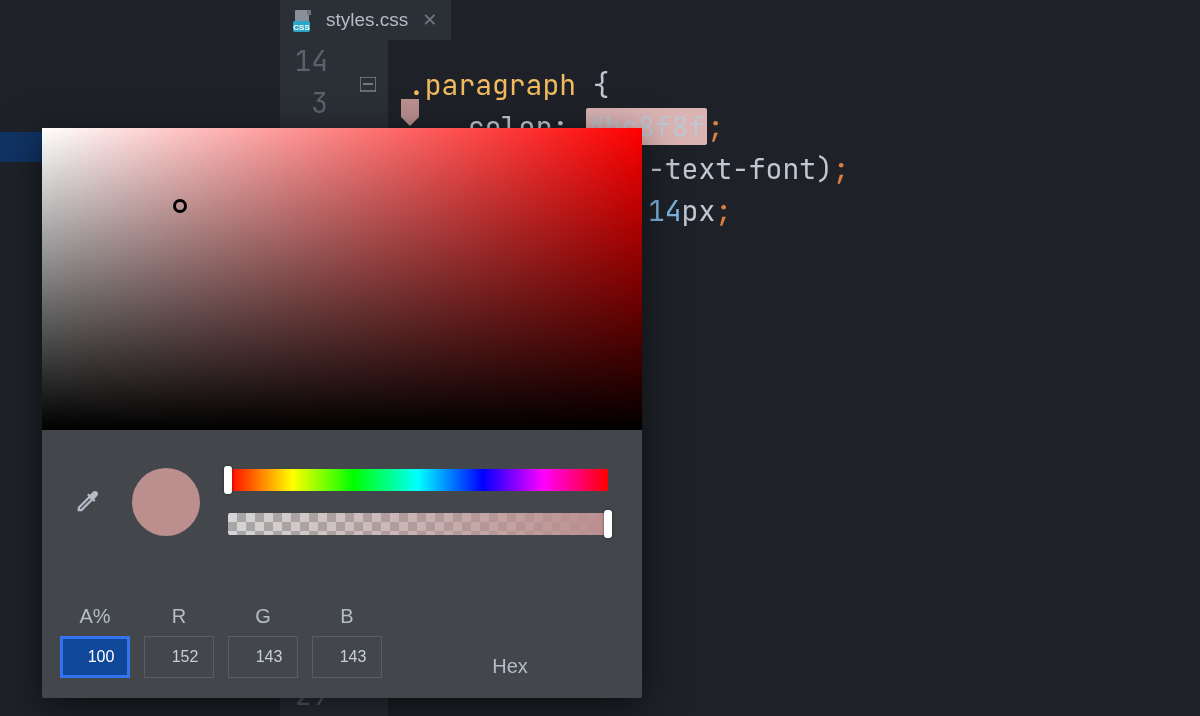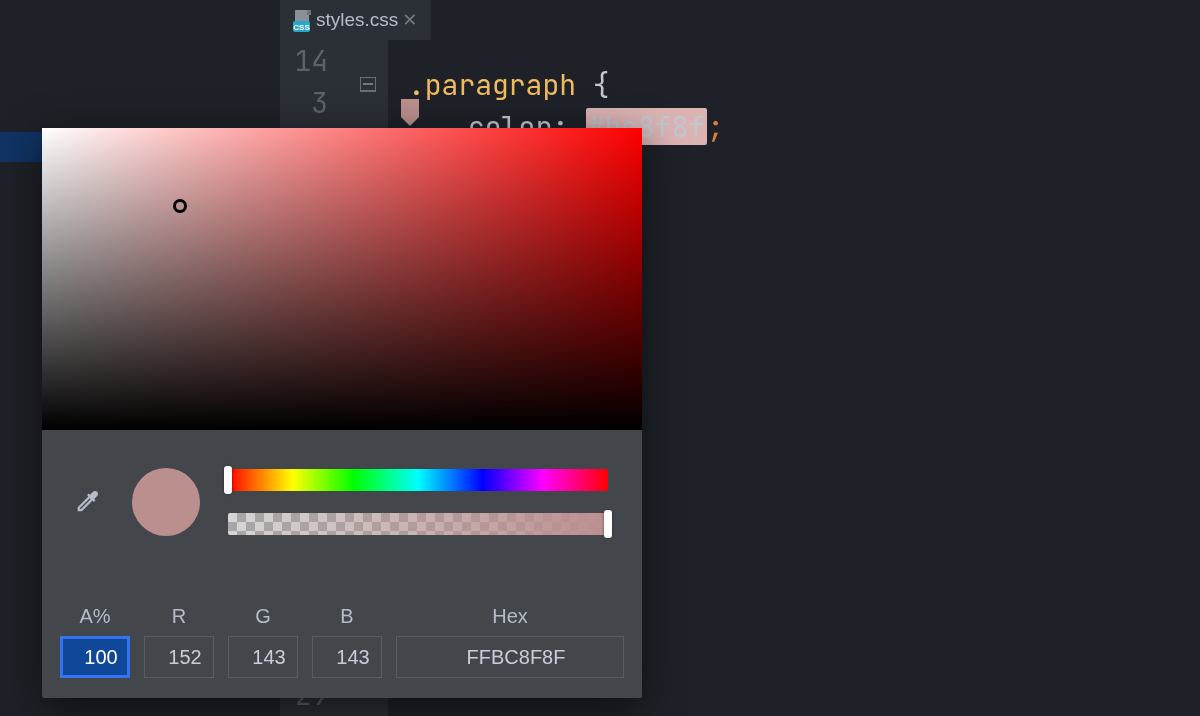--- a/index.html
+++ b/index.html
@@ -39,20 +39,21 @@
       height: 40px;
       background: #1e2228;
       display: flex;
     }
     .tab {
       display: flex;
       align-items: center;
       background: #2b2f36;
       padding: 0 14px 0 12px;
       height: 40px;
+      gap: 10px;
     }
     .tab-icon {
       width: 24px;
       height: 24px;
       position: relative;
     }
     .tab-icon svg {
       width: 24px;
       height: 24px;
     }
@@ -262,21 +263,21 @@
     }
     .input-label {
       color: #b5bcc7;
       font-size: 20px;
       font-family: -apple-system, sans-serif;
     }
     .input-box {
       background: #43474c;
       border: 1px solid #5a5e64;
       color: #c8ced8;
-      font-size: 20px;
+      font-size: 16px;
       text-align: center;
       height: 42px;
       width: 70px;
       display: flex;
       align-items: center;
       justify-content: center;
       font-family: -apple-system, sans-serif;
       padding-left: 12px;
     }
     .input-box-hex {
@@ -322,20 +323,22 @@
         <rect x="0" y="0" width="16" height="14" rx="1" fill="none" stroke="#7d848e" stroke-width="1.5"></rect>
         <line x1="3" y1="7" x2="13" y2="7" stroke="#7d848e" stroke-width="1.8"></line>
       </svg>
     </div>
     <div class="color-swatch-gutter"></div>
     <div class="color-swatch-notch"></div>
   </div>
   <div class="code-area">
     <div class="code-line indent1"><span class="tok-selector">.paragraph</span><span class="tok-brace"> {</span></div>
     <div class="code-line indent2"><span class="tok-prop">color</span><span class="tok-colon">: </span><span class="tok-hex">#bc8f8f</span><span class="tok-semi">;</span></div>
+    <div class="code-line" style="padding-left:260px;"><span class="tok-remain">-text-font)</span><span class="tok-semi">;</span></div>
+    <div class="code-line" style="padding-left:260px;"><span class="tok-num">14</span><span class="tok-unit">px</span><span class="tok-semi">;</span></div>
   </div>
 </div>
 
 <div class="color-picker">
   <div class="sv-field">
     <div class="sv-cursor"></div>
   </div>
   <div class="picker-mid">
     <div class="eyedropper-btn">
       <svg viewBox="0 0 24 24">
@@ -364,16 +367,15 @@
     <div class="input-col">
       <div class="input-label">G</div>
       <div class="input-box">143</div>
     </div>
     <div class="input-col">
       <div class="input-label">B</div>
       <div class="input-box">143</div>
     </div>
     <div class="input-col picker-inputs-hex">
       <div class="input-label">Hex</div>
-      <div class="input-box input-box-hex">FFBC8F8F</div>
     </div>
   </div>
 </div>
 
 </body></html>

